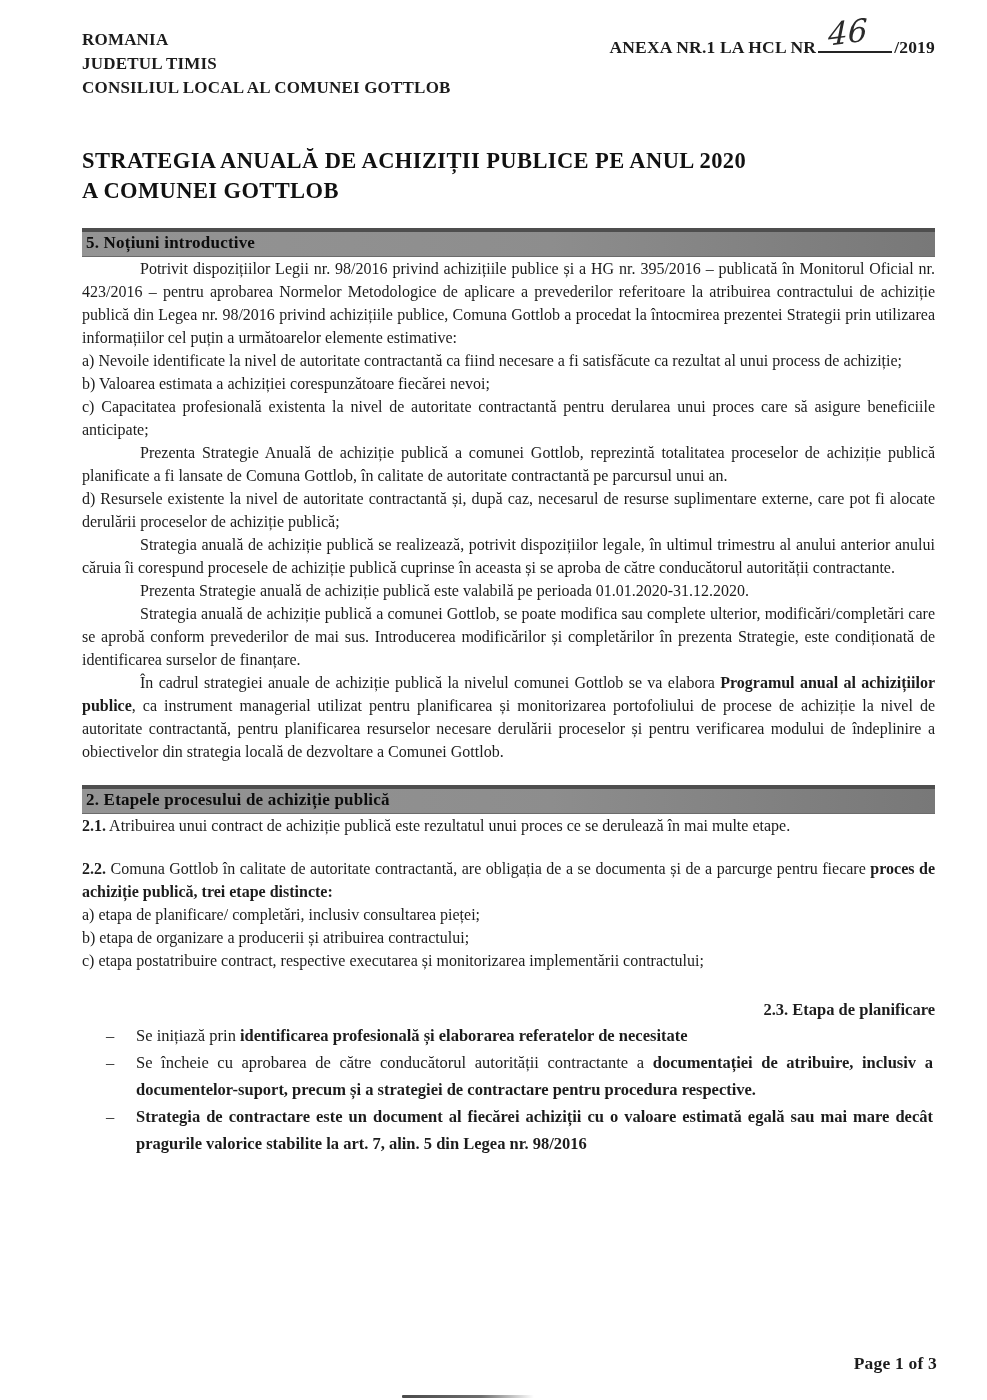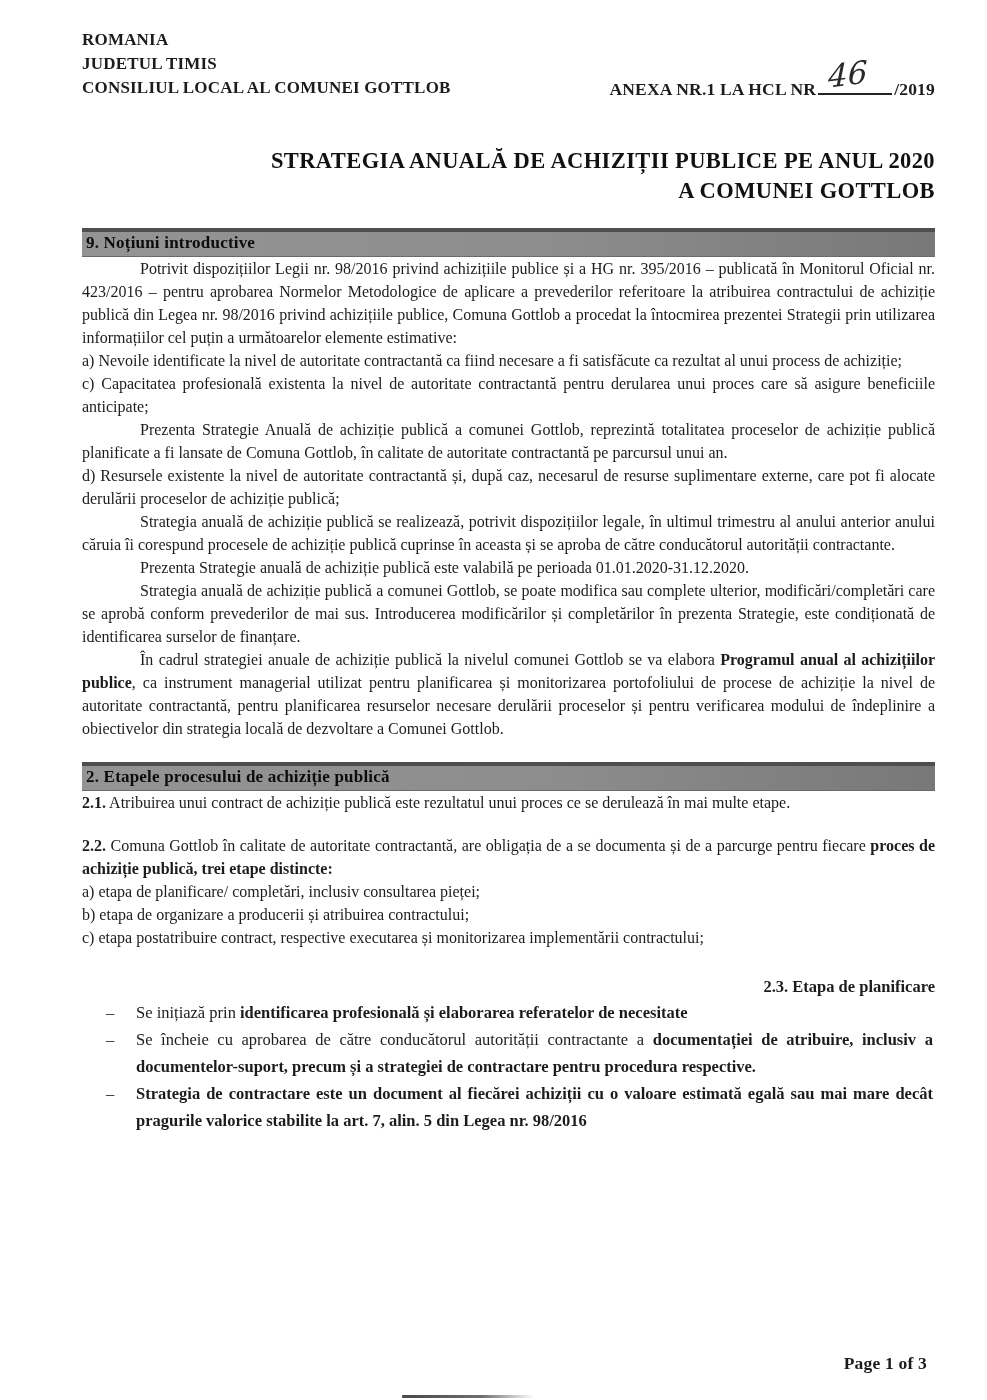--- a/index.html
+++ b/index.html
@@ -10,42 +10,42 @@
     color:#1c1c1c;
     position:relative;
     overflow:hidden;
   }
   .page{
     position:absolute;inset:0;
     padding:28px 52px 0 82px;
     box-sizing:border-box;
   }
   
-  .header-row{display:flex;justify-content:space-between;align-items:flex-end;}
+  .header-row{display:flex;justify-content:space-between;align-items:flex-start;}
   .header-left div{
     font-weight:bold;font-size:17px;line-height:24px;letter-spacing:.2px;white-space:nowrap;
   }
   .annex{
     font-weight:bold;font-size:17.5px;white-space:nowrap;margin-top:2px;letter-spacing:.2px;
   }
   .hand-slot{
     display:inline-block;width:74px;height:21px;
     border-bottom:2px solid #242424;
     position:relative;vertical-align:baseline;margin:0 2px;
   }
   .hand-number{
     position:absolute;left:10px;top:-16px;
     font-family:"DejaVu Serif", serif;
     font-style:italic;font-weight:normal;
     font-size:31px;color:#2a2a2a;
     transform:rotate(-7deg) skewX(-8deg);
   }
   
   .title{
-    margin-top:46px;text-align:right;
+    margin-top:46px;text-align:left;
     font-weight:bold;font-size:22.5px;line-height:30px;letter-spacing:.4px;
     color:#111;
   }
   
   .secbar{
     margin-top:22px;
     background:linear-gradient(90deg,#949494 0%,#8d8d8d 55%,#787878 100%);
     border-top:4px solid #4e4e4e;
     border-bottom:1px solid #6b6b6b;
     padding:0 6px 3px 4px;
@@ -60,21 +60,21 @@
   .gap20{margin-top:20px;}
   .gap26{margin-top:26px;}
   b{font-weight:bold;}
   .bold-line{font-weight:bold;font-size:16.5px;line-height:24px;text-align:right;}
   
   .bullet{display:flex;font-size:16.5px;line-height:27px;}
   .bullet .marker{flex:none;width:30px;padding-left:24px;box-sizing:content-box;}
   .bullet .btext{flex:1;text-align:justify;padding-right:2px;}
   
   .footer{
-    position:absolute;right:60px;bottom:26px;
+    position:absolute;right:50px;bottom:26px;
     font-weight:bold;font-size:17.5px;letter-spacing:.2px;
   }
   
   .scan-artifact{
     position:absolute;left:402px;bottom:2px;width:132px;height:3px;
     background:linear-gradient(90deg,#4a4a4a 0%,#6d6d6d 60%,rgba(120,120,120,0) 100%);
     border-radius:1px;
   }
 </style>
 </head>
@@ -91,25 +91,26 @@
     <div class="annex">
       <span>ANEXA NR.1 LA HCL NR</span><span class="hand-slot"><span class="hand-number">46</span></span><span>/2019</span>
     </div>
   </div>
 
   <div class="title">
     <div>STRATEGIA ANUALĂ DE ACHIZIȚII PUBLICE PE ANUL 2020</div>
     <div>A COMUNEI GOTTLOB</div>
   </div>
 
-  <div class="secbar">9. Noțiuni introductive</div>
+  <div class="secbar">5. Noțiuni introductive</div>
 
   <div class="body-block">
     <div class="p ind">Potrivit dispozițiilor Legii nr. 98/2016 privind achizițiile publice și a HG nr. 395/2016 – publicată în Monitorul Oficial nr. 423/2016 – pentru aprobarea Normelor Metodologice de aplicare a prevederilor referitoare la atribuirea contractului de achiziție publică din Legea nr. 98/2016 privind achizițiile publice, Comuna Gottlob a procedat la întocmirea prezentei Strategii prin utilizarea informațiilor cel puțin a următoarelor elemente estimative:</div>
     <div class="p">a) Nevoile identificate la nivel de autoritate contractantă ca fiind necesare a fi satisfăcute ca rezultat al unui process de achiziție;</div>
+    <div class="p">b) Valoarea estimata a achiziției corespunzătoare fiecărei nevoi;</div>
     <div class="p">c) Capacitatea profesională existenta la nivel de autoritate contractantă pentru derularea unui proces care să asigure beneficiile anticipate;</div>
     <div class="p ind">Prezenta Strategie Anuală de achiziție publică a comunei Gottlob, reprezintă totalitatea proceselor de achiziție publică planificate a fi lansate de Comuna Gottlob, în calitate de autoritate contractantă pe parcursul unui an.</div>
     <div class="p">d) Resursele existente la nivel de autoritate contractantă și, după caz, necesarul de resurse suplimentare externe, care pot fi alocate derulării proceselor de achiziție publică;</div>
     <div class="p ind">Strategia anuală de achiziție publică se realizează, potrivit dispozițiilor legale, în ultimul trimestru al anului anterior anului căruia îi corespund procesele de achiziție publică cuprinse în aceasta și se aproba de către conducătorul autorității contractante.</div>
     <div class="p ind">Prezenta Strategie anuală de achiziție publică este valabilă pe perioada 01.01.2020-31.12.2020.</div>
     <div class="p ind">Strategia anuală de achiziție publică a comunei Gottlob, se poate modifica sau complete ulterior, modificări/completări care se aprobă conform prevederilor de mai sus. Introducerea modificărilor și completărilor în prezenta Strategie, este condiționată de identificarea surselor de finanțare.</div>
     <div class="p ind"><span>În cadrul strategiei anuale de achiziție publică la nivelul comunei Gottlob se va elabora </span><b>Programul anual al achizițiilor publice</b><span>, ca instrument managerial utilizat pentru planificarea și monitorizarea portofoliului de procese de achiziție la nivel de autoritate contractantă, pentru planificarea resurselor necesare derulării proceselor și pentru verificarea modului de îndeplinire a obiectivelor din strategia locală de dezvoltare a Comunei Gottlob.</span></div>
   </div>
 
   <div class="secbar second">2. Etapele procesului de achiziție publică</div>

